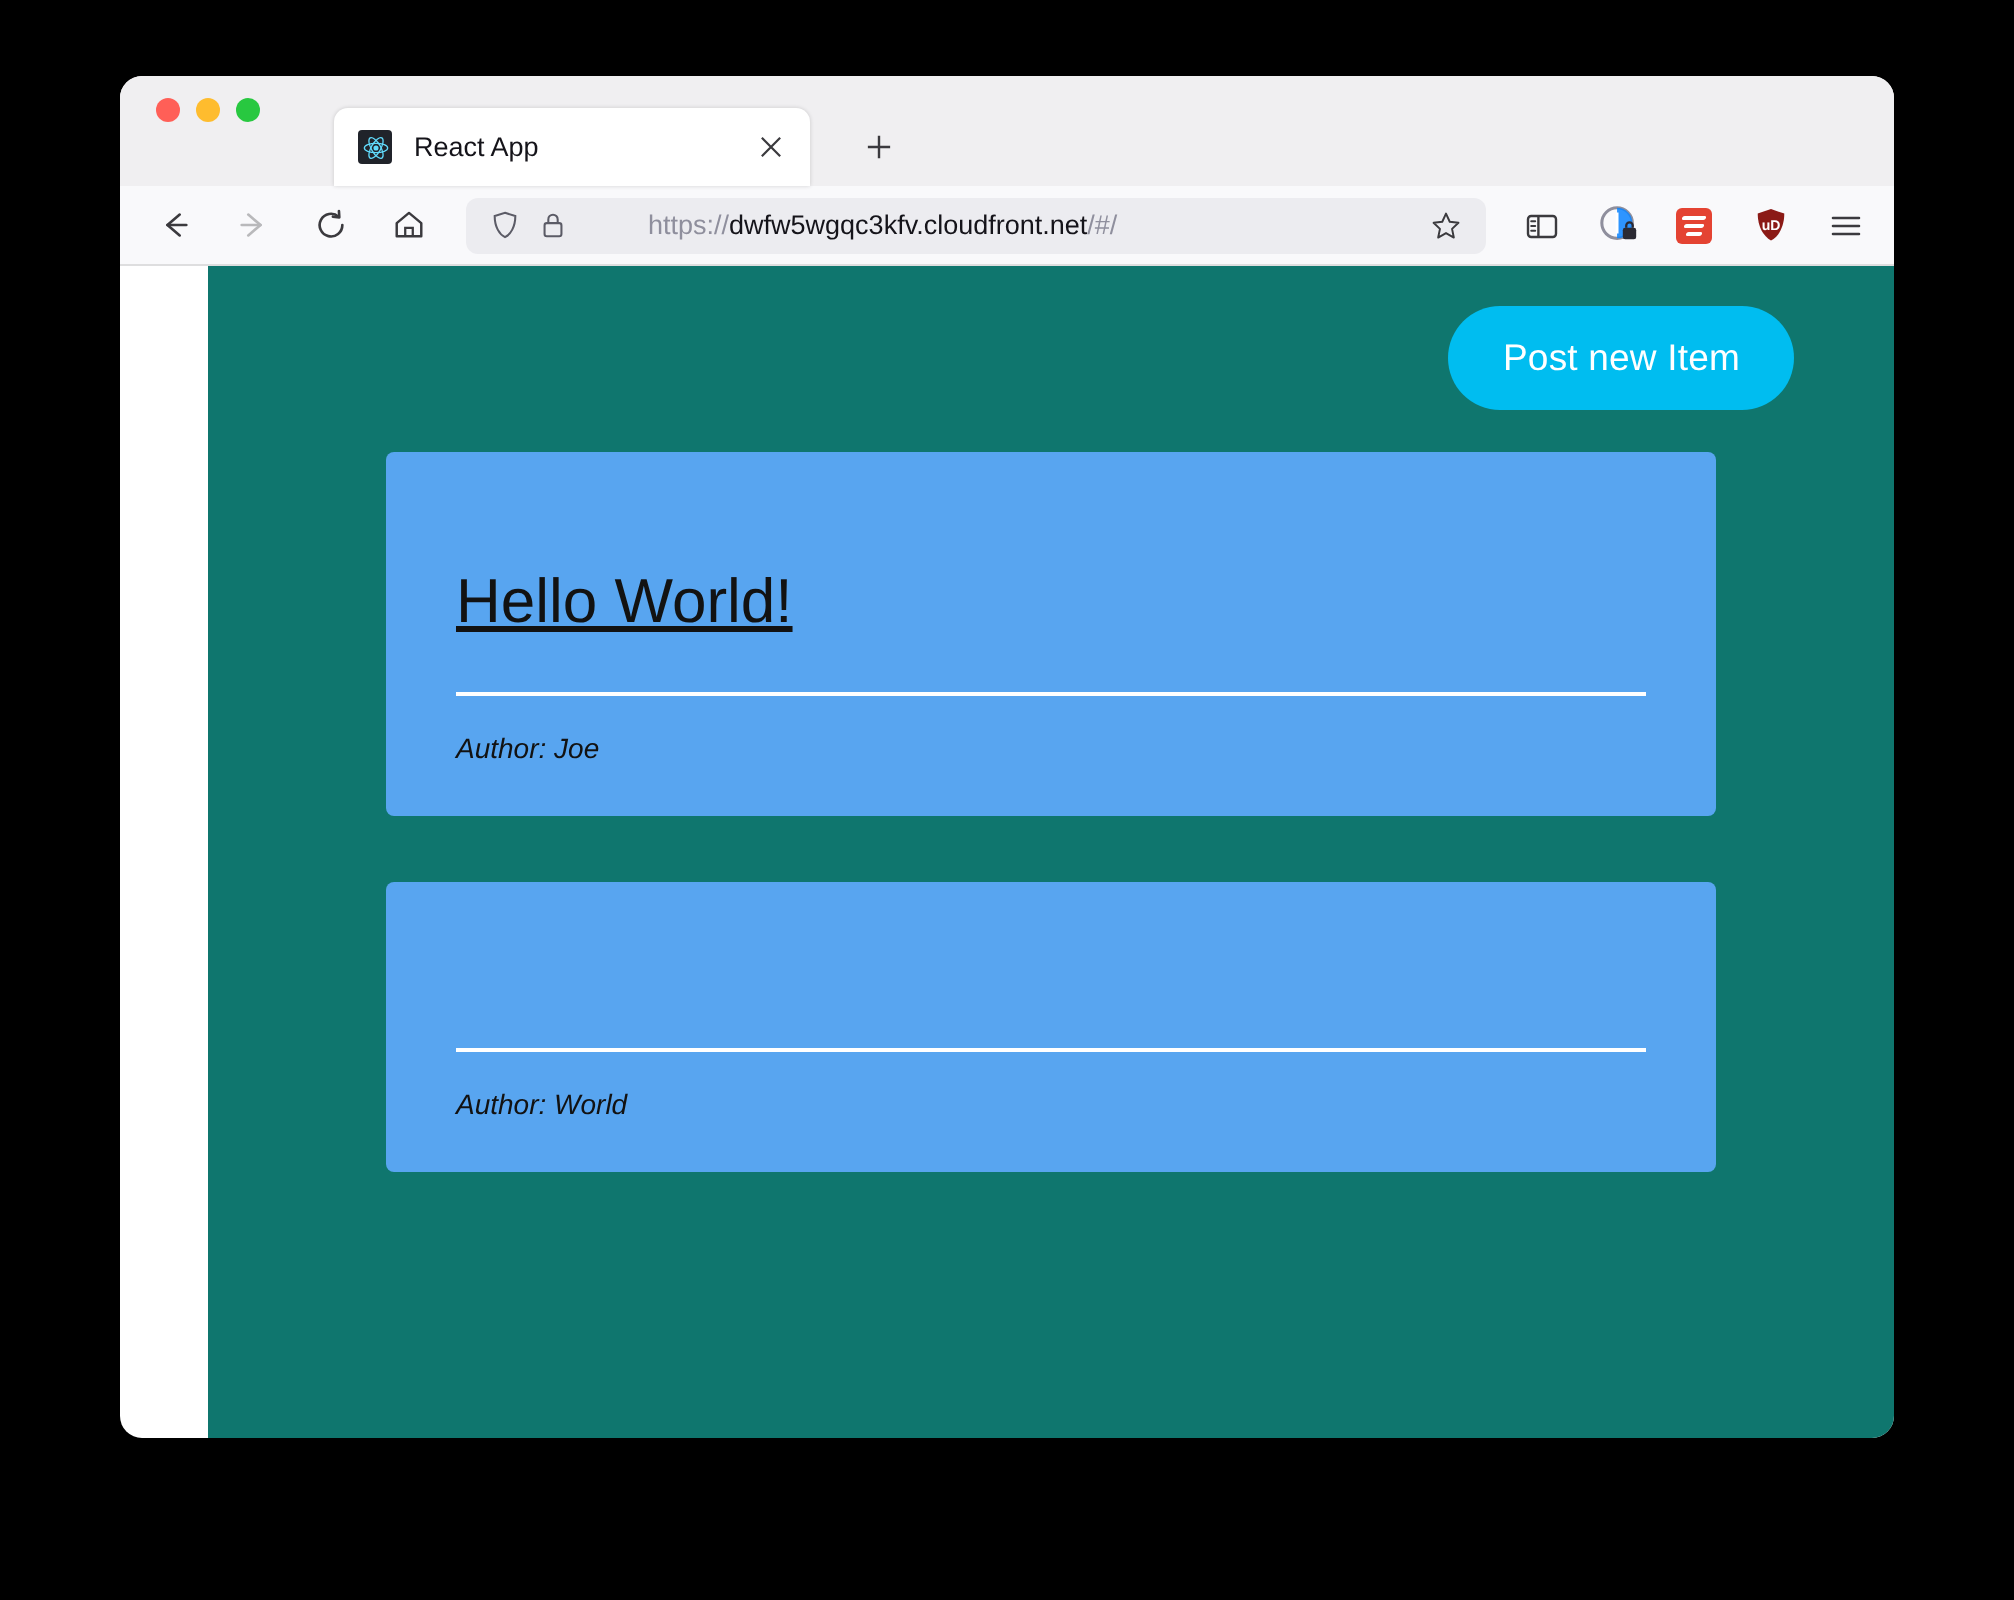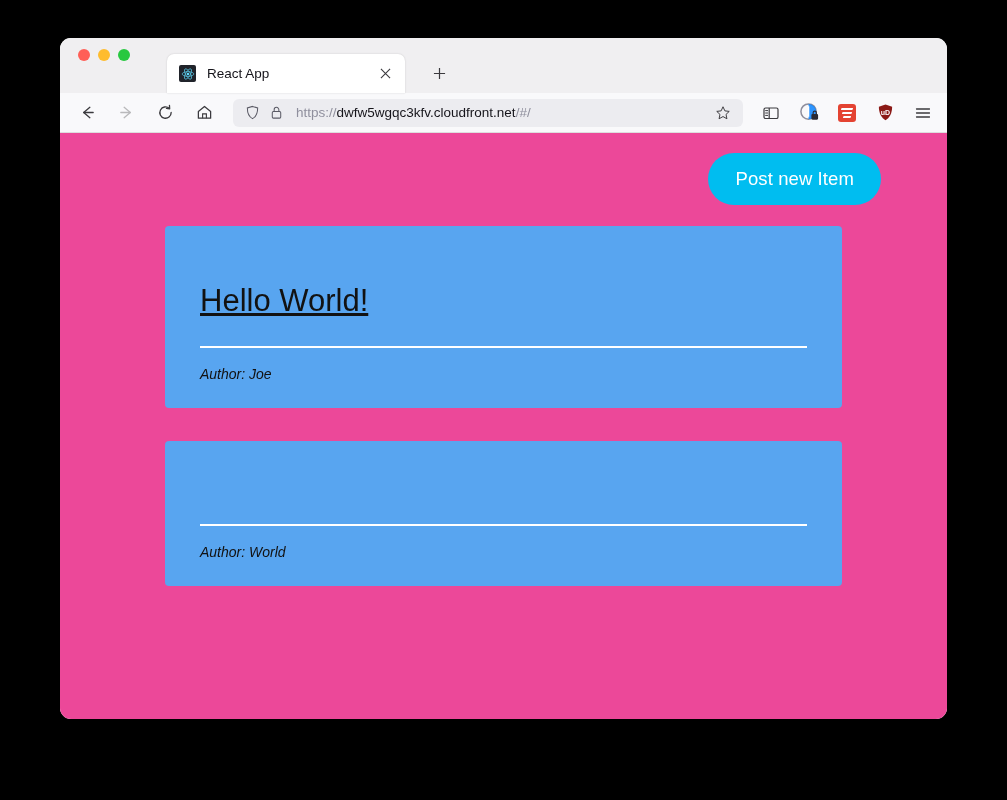--- a/index.html
+++ b/index.html
@@ -145,21 +145,21 @@
   .url-icon + .url-icon { margin-left: 7px; }
 
   .url-text {
     flex: 1;
     margin-left: 11px;
     font-size: 13.5px;
     color: #15141a;
     white-space: nowrap;
     overflow: hidden;
   }
-  .url-text .scheme { color: #8f8f9d; }
+  .url-text .scheme { color: #8f8f9d; margin-left: 28px; }
   .url-text .hash   { color: #8f8f9d; }
 
   .star-btn {
     width: 22px; height: 22px;
     display: flex; align-items: center; justify-content: center;
     color: #3b3a3e;
     flex: none;
   }
 
   .toolbar-icons {
@@ -192,24 +192,25 @@
     border-radius: 1px;
     transform: skewX(-20deg);
   }
   .todoist-icon i:nth-child(1) { width: 12px; }
   .todoist-icon i:nth-child(2) { width: 10px; }
   .todoist-icon i:nth-child(3) { width: 8px; }
 
   
   .page {
     flex: 1;
-    background: #ec4899;
+    background: #0f766e;
     overflow: hidden;
     position: relative;
-    padding: 0 52px;
+    padding: 0 36px;
+    margin-left: 44px;
   }
 
   .post-new-row {
     display: flex;
     justify-content: flex-end;
     padding-top: 20px;
     padding-right: 14px;
   }
 
   .post-new-btn {

